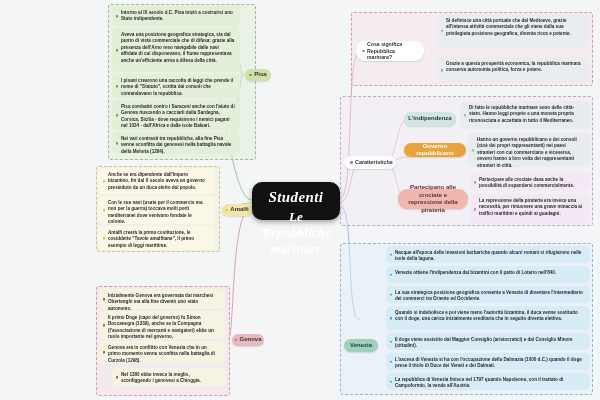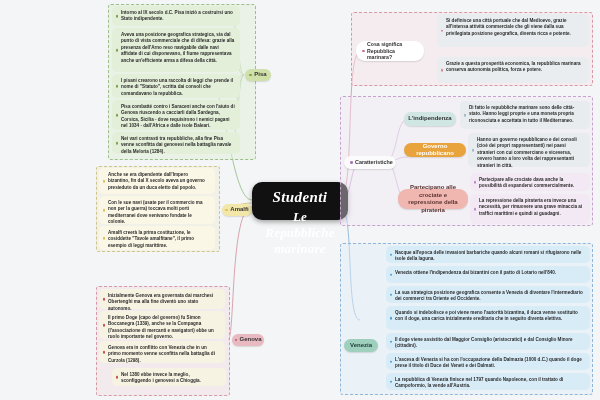--- a/index.html
+++ b/index.html
@@ -182,21 +182,21 @@
   <div class="leaf leaf-cream" style="left:99px; top:289px; width:126px; height:20px;">Inizialmente Genova era governata dai marchesi Obertenghi ma alla fine diventò uno stato autonomo.</div>
   <div class="leaf leaf-cream" style="left:99px; top:311px; width:126px; height:28px;">Il primo Doge (capo del governo) fu Simon Boccanegra (1339), anche se la Compagna (l'associazione di mercanti e navigatori) ebbe un ruolo importante nel governo.</div>
   <div class="leaf leaf-cream" style="left:99px; top:341px; width:126px; height:22px;">Genova era in conflitto con Venezia che in un primo momento venne sconfitta nella battaglia di Curzola (1298).</div>
   <div class="leaf leaf-cream" style="left:112px; top:368px; width:114px; height:18px;">Nel 1380 ebbe invece la meglio, sconfiggendo i genovesi a Chioggia.</div>
 
   <div class="pill pill-rose" style="left:232px; top:334px; width:32px; height:12px;">
     <span class="dot" style="background:#c0566a;"></span>
     <span>Genova</span>
   </div>
 
-  <div class="central" style="left:252px; top:182px; width:96px; height:38px;">
+  <div class="central" style="left:252px; top:182px; width:88px; height:38px;">
     <div class="central-title">Studenti</div>
     <div class="central-sub">Le Repubbliche marinare</div>
   </div>
 
   <div class="group g-cosa" style="left:351px; top:12px; width:242px; height:74px;"></div>
 
   <div class="pill pill-white" style="left:356px; top:41px; width:68px; height:20px; font-size:5.2px; justify-content:flex-start; text-align:left;">
     <span class="dot" style="background:#d0708a;"></span>
     <span>Cosa significa Repubblica marinara?</span>
   </div>

